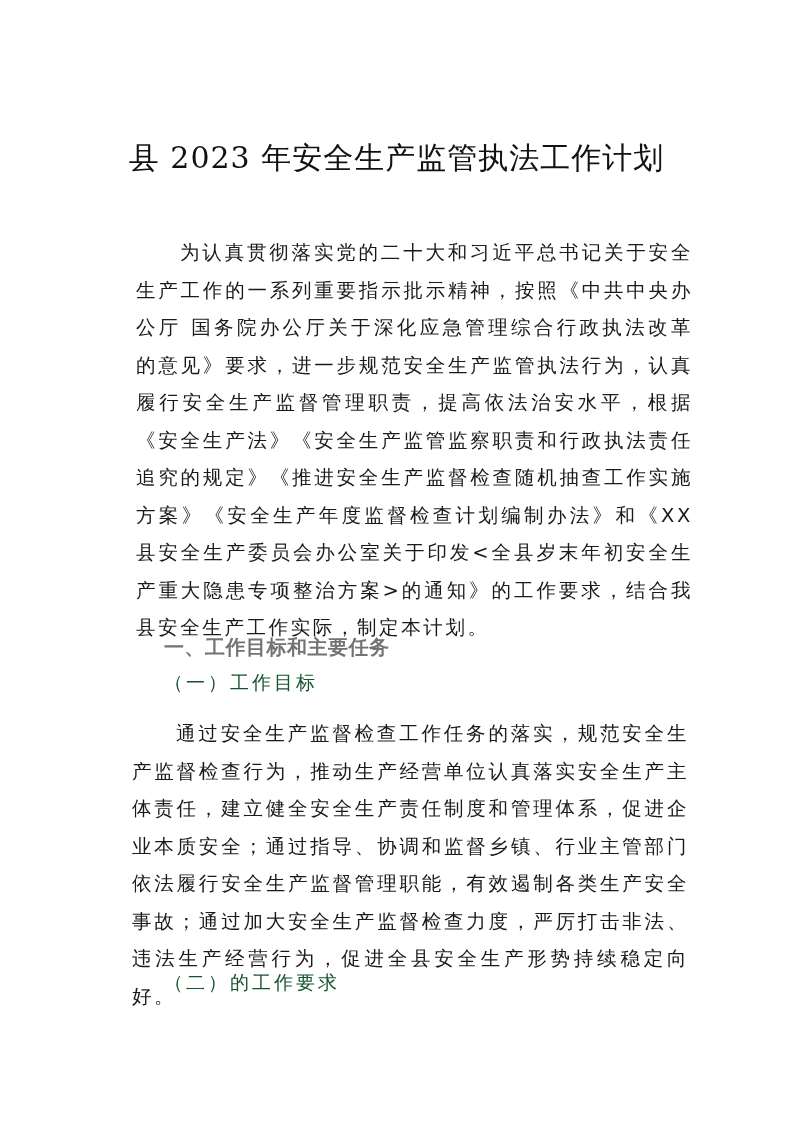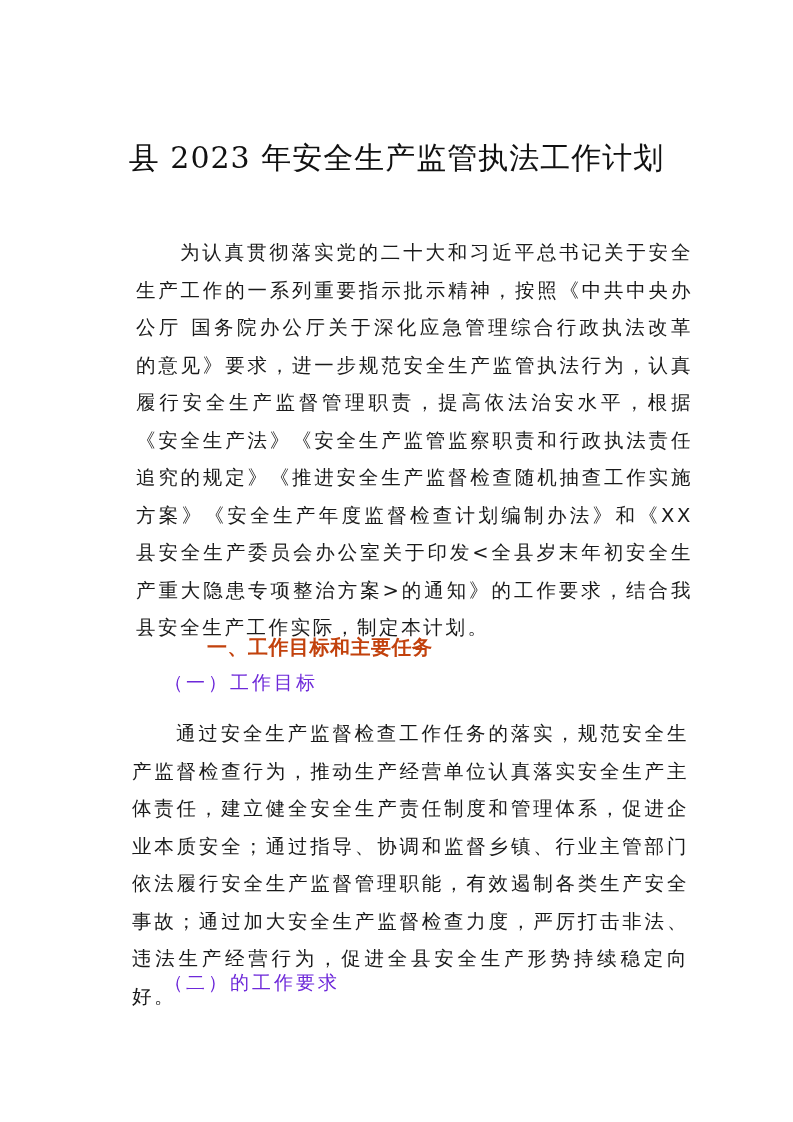--- a/index.html
+++ b/index.html
@@ -13,26 +13,26 @@
   .body-text {
     position: absolute; left: 120px; width: 557px;
     font-family: "DejaVu Sans", "Liberation Sans", sans-serif;
     font-size: 19.5px; line-height: 37.5px; text-align: justify;
     text-align-last: left; letter-spacing: 2.6px; color: #1a1a1a;
   }
   .p1 { top: 218px; text-indent: 44px; }
   .h1 {
     position: absolute; left: 164px; top: 630px;
     font-family: "DejaVu Sans", "Liberation Sans", sans-serif;
-    font-size: 20px; line-height: 34px; font-weight: bold; color: #c2410c; letter-spacing: 0.5px; margin-left: 43px;
+    font-size: 20px; line-height: 34px; font-weight: bold; color: #737373; letter-spacing: 0.5px;
   }
   .h2 {
     position: absolute; left: 164px; top: 665px;
     font-family: "DejaVu Sans", "Liberation Sans", sans-serif;
-    font-size: 19px; line-height: 34px; letter-spacing: 3px; color: #6d28d9;
+    font-size: 19px; line-height: 34px; letter-spacing: 3px; color: #14532d;
   }
   .p2 { top: 703px; text-indent: 44px; }
   .h2b { top: 965px; }
 </style>
 </head>
 <body>
 
 <div class="page">
   <div class="title">县 2023 年安全生产监管执法工作计划</div>
 

